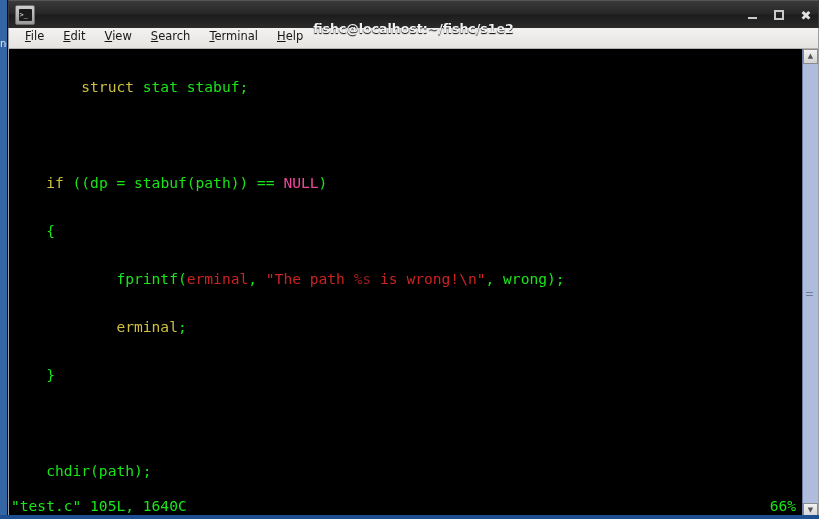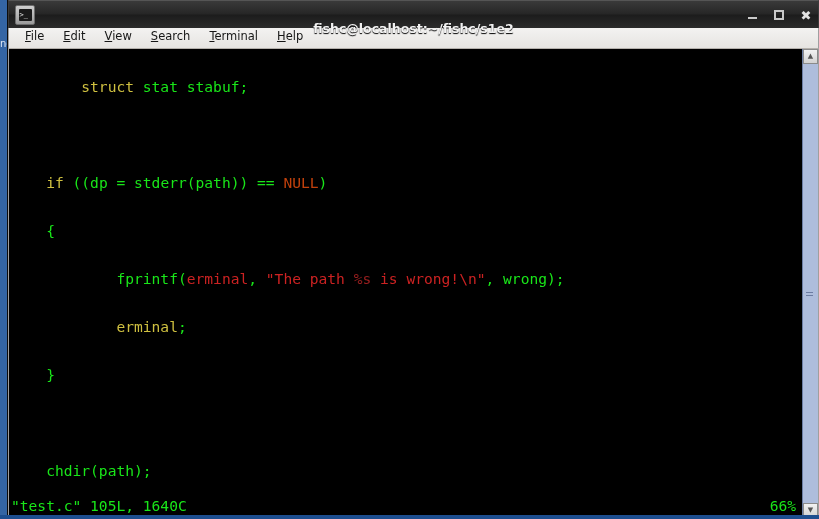--- a/index.html
+++ b/index.html
@@ -154,21 +154,21 @@
     line-height: 24px;
     white-space: pre;
     color: #16c60c;
     padding-left: 2px;
   }
   .line { height: 24px; }
   .kw      { color: #cfc040; }          
   .id      { color: #19e619; }          
   .str     { color: #cc2222; }          
   .strfmt  { color: #9b1f1f; }          
-  .nul     { color: #c2410c; }
+  .nul     { color: #ec4899; }
 
   
   .scrollbar {
     width: 15px;
     flex: 0 0 15px;
     background: #aebddc;
     border-left: 1px solid #6d7fa5;
     position: relative;
     display: flex;
     flex-direction: column;
@@ -270,21 +270,21 @@
       <div class="menu-item"><u>T</u>erminal</div>
       <div class="menu-item"><u>H</u>elp</div>
     </div>
 
     <div class="term-wrap">
 
       <div class="term">
         <div class="codearea">
 <div class="line"><span class="id">        </span><span class="kw">struct</span><span class="id"> stat stabuf;</span></div>
 <div class="line"></div>
-<div class="line"><span class="id">    </span><span class="kw">if</span><span class="id"> ((dp = stderr(path)) == </span><span class="nul">NULL</span><span class="id">)</span></div>
+<div class="line"><span class="id">    </span><span class="kw">if</span><span class="id"> ((dp = stabuf(path)) == </span><span class="nul">NULL</span><span class="id">)</span></div>
 <div class="line"><span class="id">    {</span></div>
 <div class="line"><span class="id">            fprintf(</span><span class="str">erminal</span><span class="id">, </span><span class="str">"The path </span><span class="strfmt">%s</span><span class="str"> is wrong!\n"</span><span class="id">, wrong);</span></div>
 <div class="line"><span class="id">            </span><span class="kw">erminal</span><span class="id">;</span></div>
 <div class="line"><span class="id">    }</span></div>
 <div class="line"></div>
 <div class="line"><span class="id">    chdir(path);</span></div>
 <div class="line"><span class="id">    </span><span class="kw">while</span><span class="id"> ((entry = readdir(dp)) != </span><span class="nul">NULL</span><span class="id">)</span></div>
 
 
 

